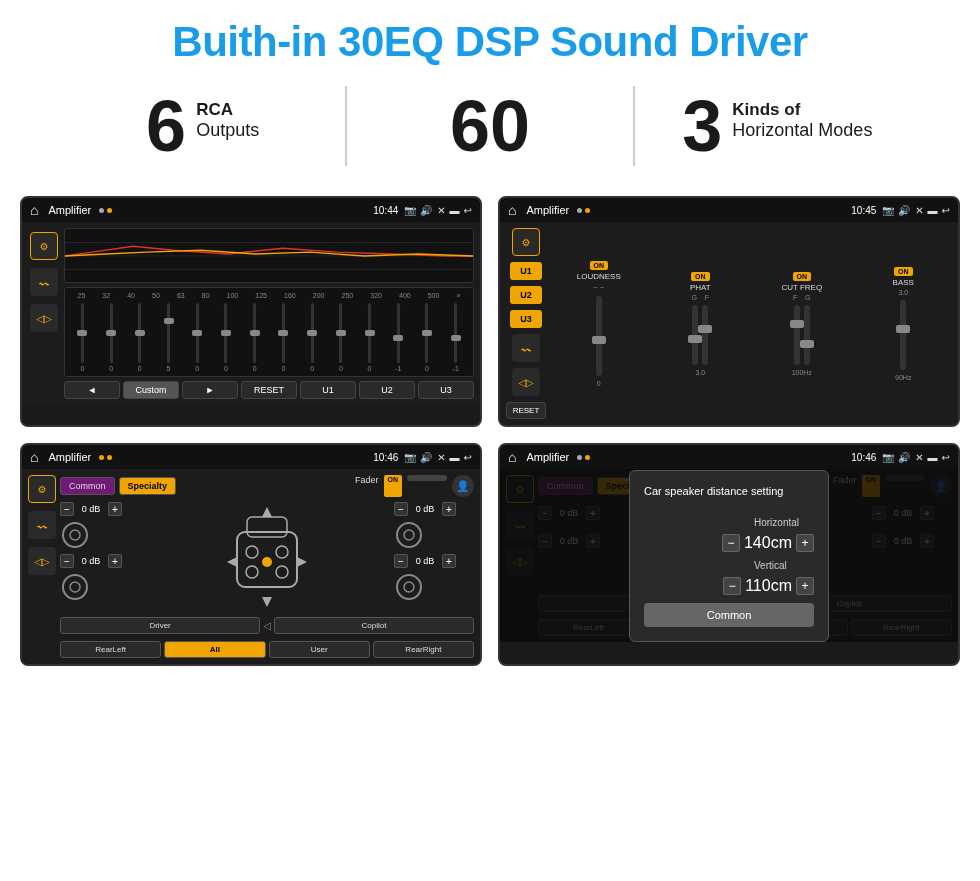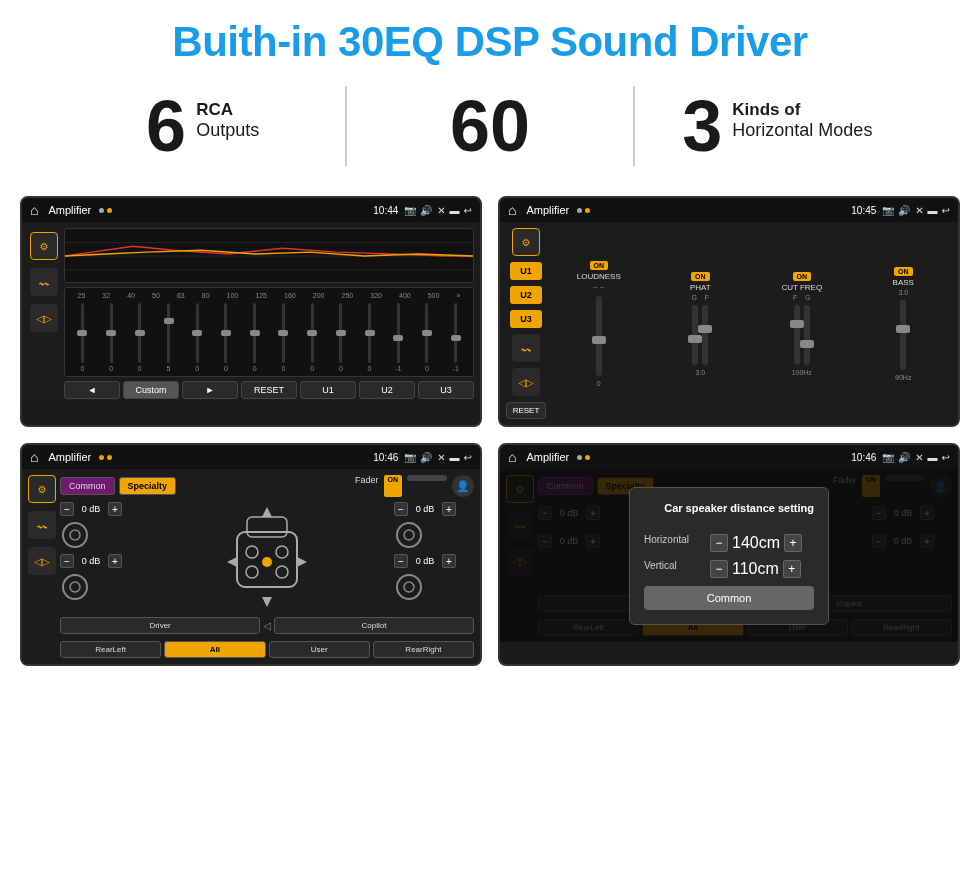--- a/index.html
+++ b/index.html
@@ -419,29 +419,30 @@
     .dialog-box {
       background: #2a2a2a;
       border: 1px solid #555;
       border-radius: 6px;
       padding: 14px;
       width: 200px;
     }
     .dialog-title {
       font-size: 11px;
       color: #fff;
-      text-align: right;
+      text-align: left;
       margin-bottom: 20px;
-      font-weight: bold;
+      font-weight: normal;
     }
     .dialog-row {
       display: flex;
-      align-items: flex-start;
+      align-items: flex-end;
       gap: 6px;
       margin-bottom: 8px;
+      flex-direction: column;
     }
     .dialog-label {
       font-size: 10px;
       color: #ccc;
       width: 60px;
     }
     .dialog-ctrl {
       display: flex;
       align-items: center;
       gap: 4px;

